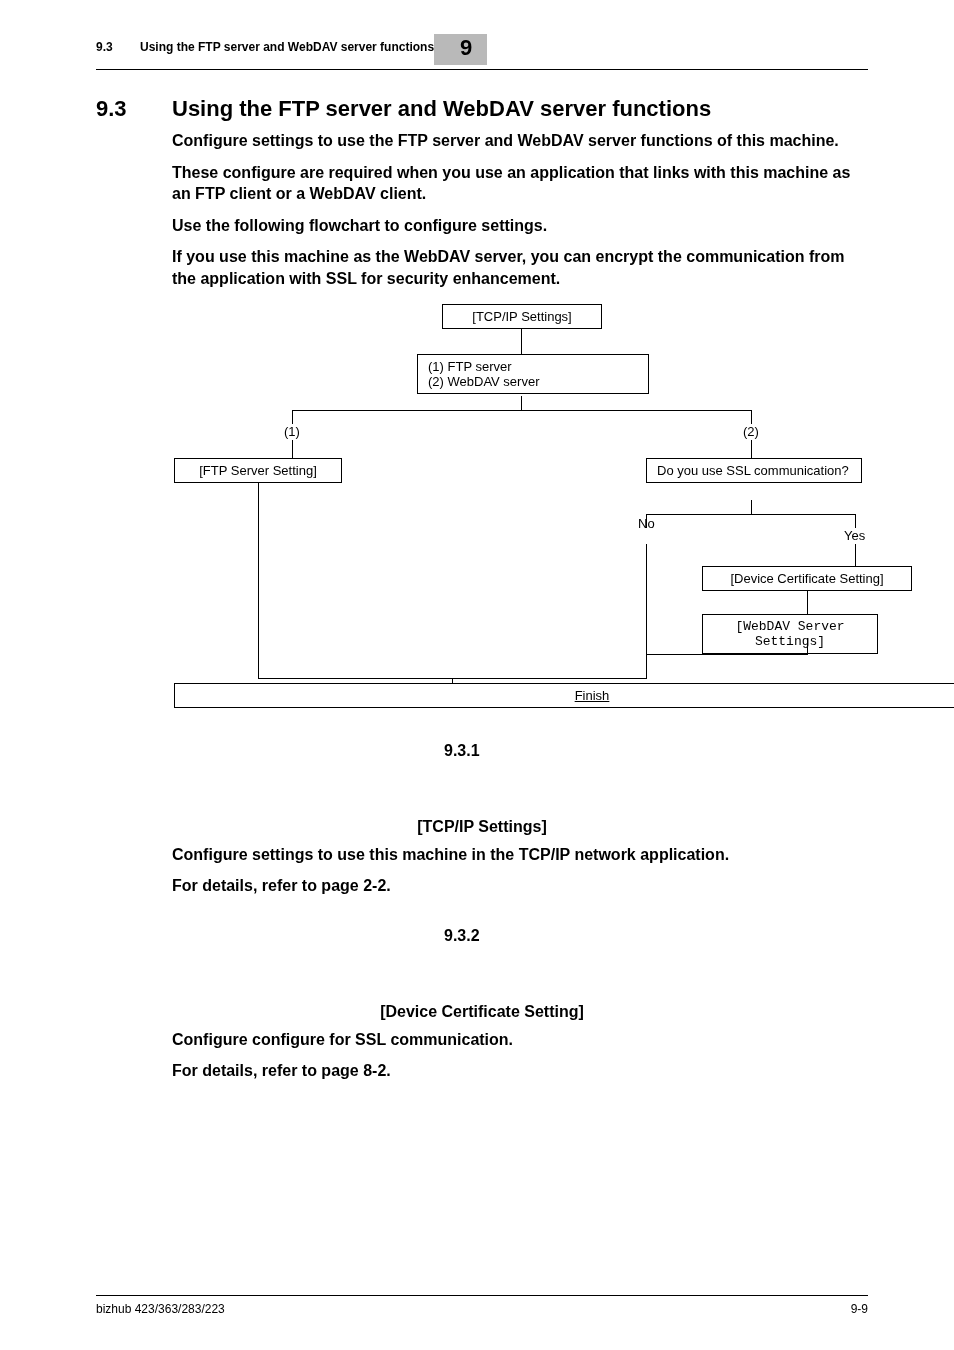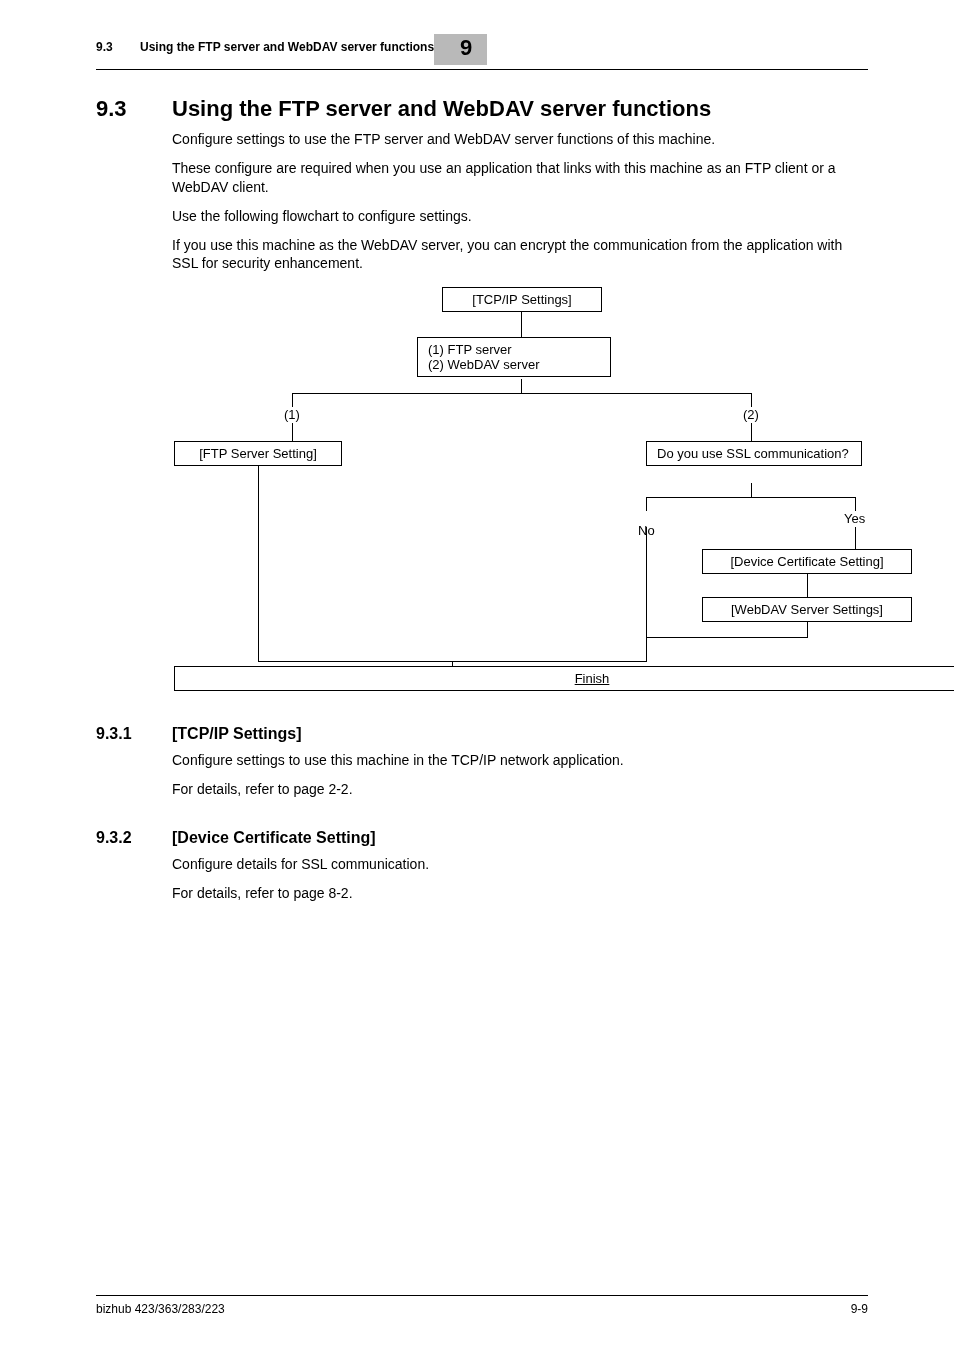--- a/index.html
+++ b/index.html
@@ -8,28 +8,28 @@
   .hdr { display: flex; align-items: flex-start; }
   .hdr-left { font-size: 12px; font-weight: bold; padding-top: 6px; }
   .hdr-left .sec { display: inline-block; margin-right: 24px; }
   .hdr-tab { background: #b9b9b9; color: #000; font-size: 22px; font-weight: 900; padding: 3px 14px 6px 26px; border-radius: 0 0 0 0; line-height: 1; letter-spacing: 1px; }
   .hdr-tab-wrap { position: relative; }
   .rule { border: 0; border-top: 1.5px solid #000; margin-top: 4px; }
   .h1row { display: flex; margin-top: 26px; align-items: baseline; }
   .h1num { font-size: 22px; font-weight: 900; width: 76px; flex: 0 0 76px; }
   .h1txt { font-size: 22px; font-weight: 900; }
   .body { margin-left: 76px; }
-  .para { font-size: 14px; line-height: 1.35; margin-top: 10px; }
+  .para { font-size: 16px; line-height: 1.35; margin-top: 10px; font-weight: bold; }
   .para:first-child { margin-top: 8px; }
   .flowchart { position: relative; width: 700px; height: 408px; margin-top: 14px; font-size: 13px; }
   .fbox { position: absolute; border: 1px solid #000; padding: 4px 10px; background: #fff; text-align: left; }
   .fbox.center { text-align: center; }
   .flabel { position: absolute; font-size: 13px; }
   .fline { position: absolute; background: #000; }
-  .h2row { display: flex; margin-top: 30px; align-items: center; }
+  .h2row { display: flex; margin-top: 30px; align-items: center; flex-direction: column; }
   .h2num { font-size: 16px; font-weight: 900; width: 76px; flex: 0 0 76px; }
   .h2txt { font-size: 16px; font-weight: 900; }
   .footer { position: absolute; left: 96px; right: 86px; bottom: 34px; display: flex; justify-content: space-between; font-size: 12px; border-top: 1px solid #000; padding-top: 6px; }
 </style>
 </head>
 <body>
 
 <div class="page">
 
   <div class="hdr">
@@ -52,21 +52,21 @@
     <p class="para">Configure settings to use the FTP server and WebDAV server functions of this machine.</p>
     <p class="para">These configure are required when you use an application that links with this machine as an FTP client or a WebDAV client.</p>
     <p class="para">Use the following flowchart to configure settings.</p>
     <p class="para">If you use this machine as the WebDAV server, you can encrypt the communication from the application with SSL for security enhancement.</p>
 
     <div class="flowchart">
 
       <div class="fbox center" style="left:270px; top:0; width:160px;">[TCP/IP Settings]</div>
       <div class="fline" style="left:349px; top:24px; width:1px; height:26px;"></div>
 
-      <div class="fbox" style="left:245px; top:50px; width:194px;">
+      <div class="fbox" style="left:245px; top:50px; width:232px;">
         <div>(1) FTP server</div>
         <div>(2) WebDAV server</div>
       </div>
 
       <div class="fline" style="left:349px; top:92px; width:1px; height:14px;"></div>
       <div class="fline" style="left:120px; top:106px; width:460px; height:1px;"></div>
       <div class="fline" style="left:120px; top:106px; width:1px; height:14px;"></div>
       <div class="fline" style="left:579px; top:106px; width:1px; height:14px;"></div>
 
       <div class="flabel" style="left:112px; top:120px;">(1)</div>
@@ -79,30 +79,30 @@
 
       <div class="fbox" style="left:474px; top:154px; width:216px;">Do you use SSL communication?</div>
 
       <div class="fline" style="left:86px; top:178px; width:1px; height:196px;"></div>
 
       <div class="fline" style="left:579px; top:196px; width:1px; height:14px;"></div>
       <div class="fline" style="left:474px; top:210px; width:210px; height:1px;"></div>
       <div class="fline" style="left:474px; top:210px; width:1px; height:14px;"></div>
       <div class="fline" style="left:683px; top:210px; width:1px; height:14px;"></div>
 
-      <div class="flabel" style="left:466px; top:236px;">No</div>
+      <div class="flabel" style="left:466px; top:212px;">No</div>
       <div class="flabel" style="left:672px; top:224px;">Yes</div>
 
       <div class="fline" style="left:474px; top:240px; width:1px; height:110px;"></div>
       <div class="fline" style="left:683px; top:240px; width:1px; height:22px;"></div>
 
       <div class="fbox center" style="left:530px; top:262px; width:210px;">[Device Certificate Setting]</div>
       <div class="fline" style="left:635px; top:286px; width:1px; height:24px;"></div>
 
-      <div class="fbox center" style="left:530px; top:310px; width:210px;">[WebDAV Server Settings]</div>
+      <div class="fbox center" style="left:530px; top:310px; width:176px;font-family:Liberation Mono, monospace;">[WebDAV Server Settings]</div>
       <div class="fline" style="left:635px; top:334px; width:1px; height:16px;"></div>
       <div class="fline" style="left:474px; top:350px; width:162px; height:1px;"></div>
       <div class="fline" style="left:474px; top:350px; width:1px; height:24px;"></div>
 
       <div class="fline" style="left:86px; top:374px; width:389px; height:1px;"></div>
       <div class="fline" style="left:280px; top:374px; width:1px; height:10px;"></div>
 
       <div class="fbox center" style="left:2px; top:379px; width:836px;text-decoration:underline;">Finish</div>
     </div>
   </div>
@@ -114,21 +114,21 @@
   <div class="body">
     <p class="para">Configure settings to use this machine in the TCP/IP network application.</p>
     <p class="para">For details, refer to page 2-2.</p>
   </div>
 
   <div class="h2row">
     <div class="h2num">9.3.2</div>
     <div class="h2txt">[Device Certificate Setting]</div>
   </div>
   <div class="body">
-    <p class="para">Configure details for SSL communication.</p>
+    <p class="para">Configure configure for SSL communication.</p>
     <p class="para">For details, refer to page 8-2.</p>
   </div>
 
   <div class="footer">
     <span>bizhub 423/363/283/223</span>
     <span>9-9</span>
   </div>
 
 </div>
 

